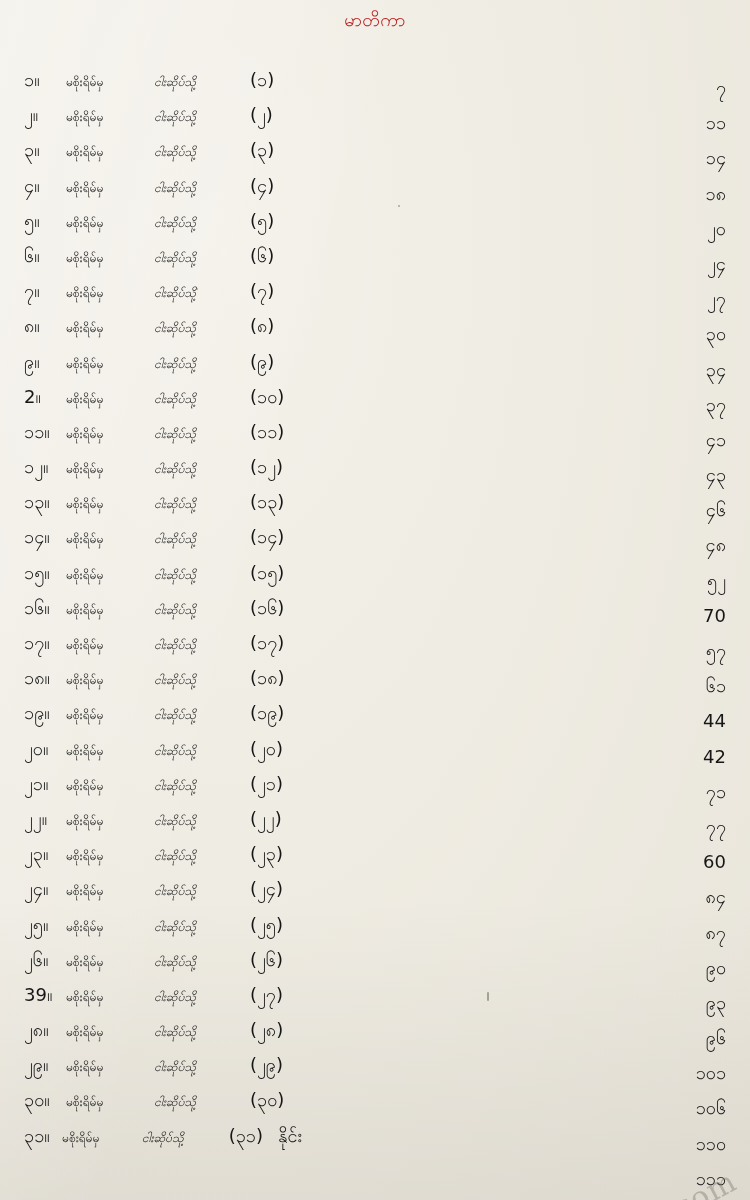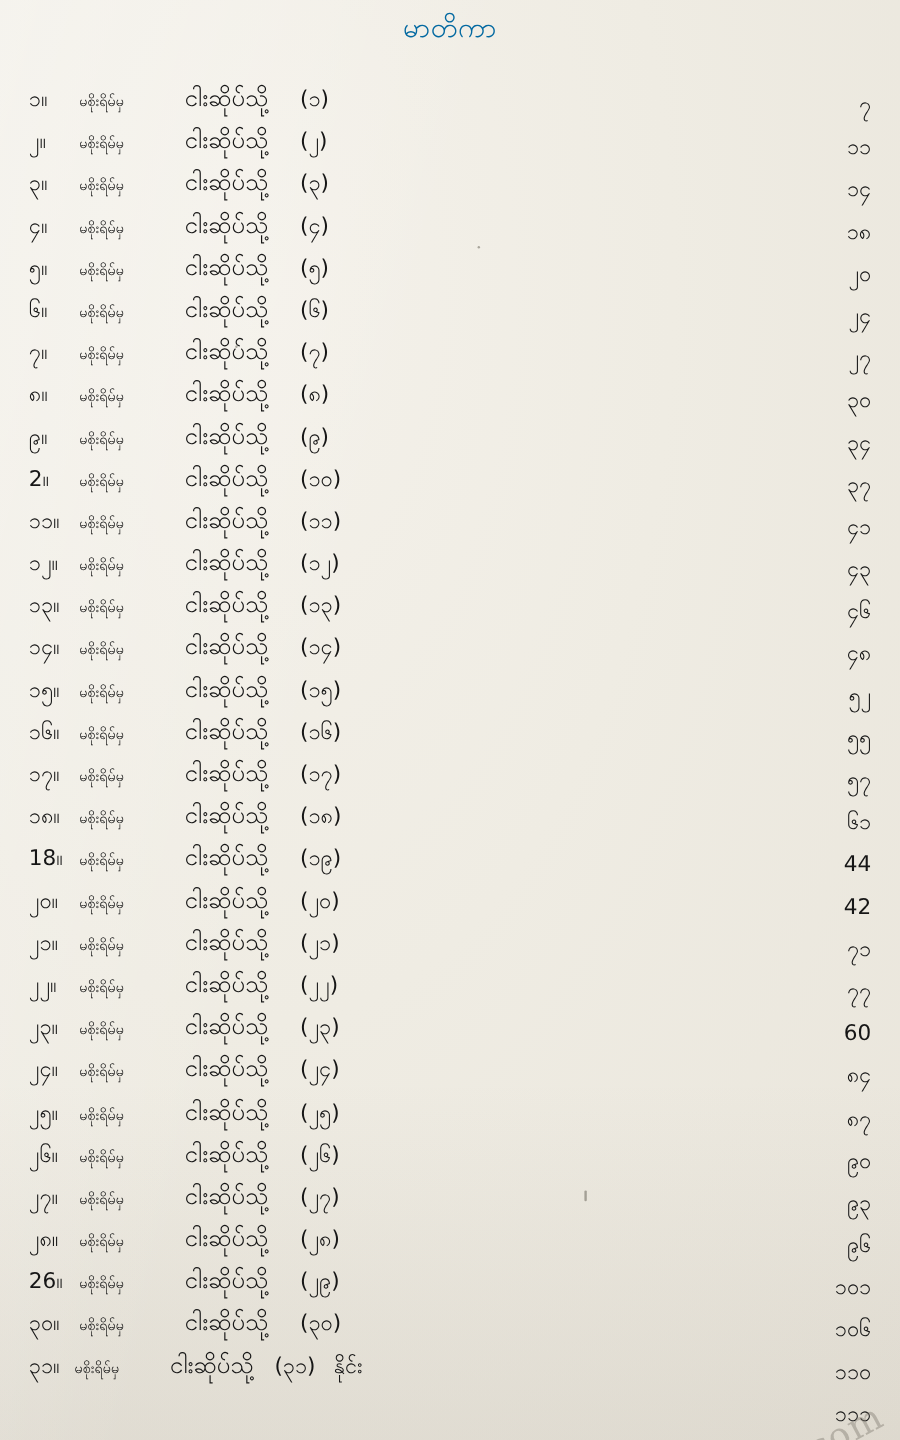--- a/index.html
+++ b/index.html
@@ -29,22 +29,22 @@
       linear-gradient(105deg, rgba(255,255,255,0.35) 0%, rgba(255,255,255,0) 40%),
       linear-gradient(0deg, rgba(120,110,95,0.10) 0%, rgba(255,255,255,0) 25%);
     pointer-events: none;
   }
   .page-title {
     position: absolute;
     top: 8px;
     left: 0;
     width: 100%;
     text-align: center;
-    color: #0369a1;
-    font-size: 23px;
+    color: #b91c1c;
+    font-size: 18px;
     letter-spacing: 0.5px;
     font-family: "DejaVu Sans", sans-serif;
   }
 
   
   .toc {
     position: absolute;
     top: 68px;
     left: 22px;
     width: 280px;
@@ -61,21 +61,22 @@
     font-size: 18px;
     text-align: left;
     padding-left: 2px;
   }
   .col-a {
     width: 88px;
     font-size: 12px;
   }
   .col-b {
     width: 96px;
-    font-size: 20px;
+    font-size: 12px;
+    font-style: italic;
   }
   .col-num {
     width: 48px;
     font-size: 18px;
     text-align: left;
   }
   .col-tail {
     font-size: 18px;
     padding-left: 6px;
     font-family: Liberation Mono, monospace;
@@ -227,21 +228,21 @@
       <span class="col-b">ငါးဆိုပ်သို့</span>
       <span class="col-num">(၁၇)</span>
     </div>
     <div class="toc-row">
       <span class="col-idx">၁၈။</span>
       <span class="col-a">မစိုးရိမ်မှ</span>
       <span class="col-b">ငါးဆိုပ်သို့</span>
       <span class="col-num">(၁၈)</span>
     </div>
     <div class="toc-row">
-      <span class="col-idx">18။</span>
+      <span class="col-idx">၁၉။</span>
       <span class="col-a">မစိုးရိမ်မှ</span>
       <span class="col-b">ငါးဆိုပ်သို့</span>
       <span class="col-num">(၁၉)</span>
     </div>
     <div class="toc-row">
       <span class="col-idx">၂၀။</span>
       <span class="col-a">မစိုးရိမ်မှ</span>
       <span class="col-b">ငါးဆိုပ်သို့</span>
       <span class="col-num">(၂၀)</span>
     </div>
@@ -275,33 +276,33 @@
       <span class="col-b">ငါးဆိုပ်သို့</span>
       <span class="col-num">(၂၅)</span>
     </div>
     <div class="toc-row">
       <span class="col-idx">၂၆။</span>
       <span class="col-a">မစိုးရိမ်မှ</span>
       <span class="col-b">ငါးဆိုပ်သို့</span>
       <span class="col-num">(၂၆)</span>
     </div>
     <div class="toc-row">
-      <span class="col-idx">၂၇။</span>
+      <span class="col-idx">39။</span>
       <span class="col-a">မစိုးရိမ်မှ</span>
       <span class="col-b">ငါးဆိုပ်သို့</span>
       <span class="col-num">(၂၇)</span>
     </div>
     <div class="toc-row">
       <span class="col-idx">၂၈။</span>
       <span class="col-a">မစိုးရိမ်မှ</span>
       <span class="col-b">ငါးဆိုပ်သို့</span>
       <span class="col-num">(၂၈)</span>
     </div>
     <div class="toc-row">
-      <span class="col-idx">26။</span>
+      <span class="col-idx">၂၉။</span>
       <span class="col-a">မစိုးရိမ်မှ</span>
       <span class="col-b">ငါးဆိုပ်သို့</span>
       <span class="col-num">(၂၉)</span>
     </div>
     <div class="toc-row">
       <span class="col-idx">၃၀။</span>
       <span class="col-a">မစိုးရိမ်မှ</span>
       <span class="col-b">ငါးဆိုပ်သို့</span>
       <span class="col-num">(၃၀)</span>
     </div>
@@ -329,21 +330,21 @@
     <div class="page-row">၂၄</div>
     <div class="page-row">၂၇</div>
     <div class="page-row">၃၀</div>
     <div class="page-row">၃၄</div>
     <div class="page-row">၃၇</div>
     <div class="page-row">၄၁</div>
     <div class="page-row">၄၃</div>
     <div class="page-row">၄၆</div>
     <div class="page-row">၄၈</div>
     <div class="page-row">၅၂</div>
-    <div class="page-row">၅၅</div>
+    <div class="page-row">70</div>
     <div class="page-row">၅၇</div>
     <div class="page-row">၆၁</div>
     <div class="page-row">44</div>
     <div class="page-row">42</div>
     <div class="page-row">၇၁</div>
     <div class="page-row">၇၇</div>
     <div class="page-row">60</div>
     <div class="page-row">၈၄</div>
     <div class="page-row">၈၇</div>
     <div class="page-row">၉၀</div>

